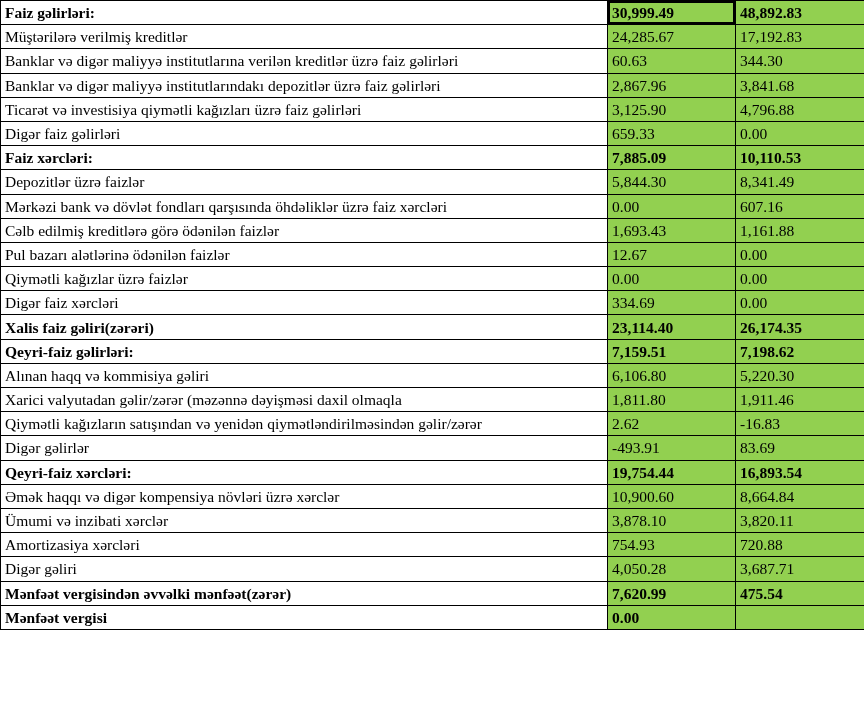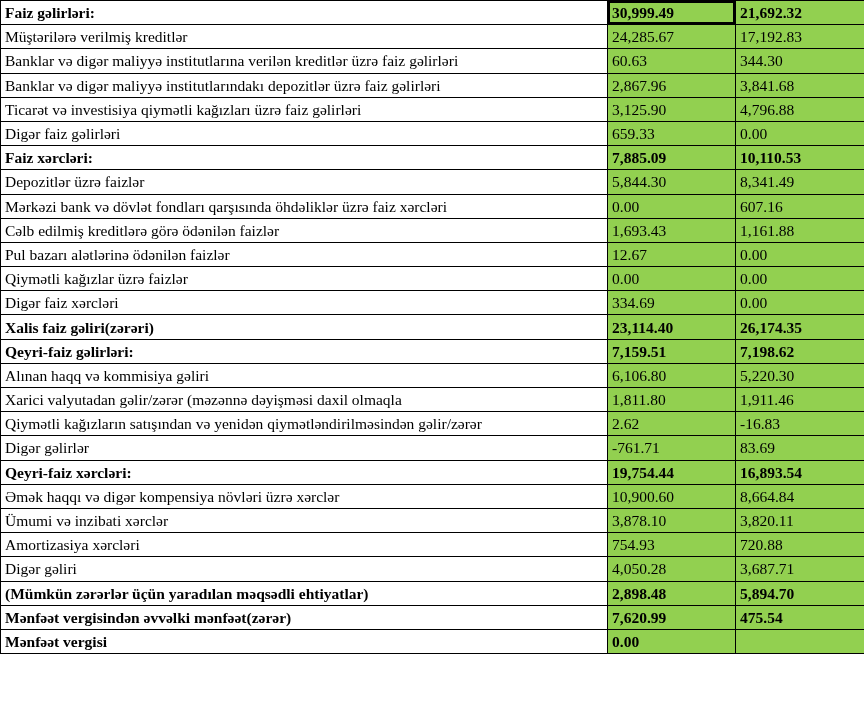--- a/index.html
+++ b/index.html
@@ -46,21 +46,21 @@
   <table>
     <colgroup>
       <col class="label-col">
       <col class="num-col1">
       <col class="num-col2">
     </colgroup>
     <tbody>
         <tr class="bold">
           <td class="label">Faiz gəlirləri:</td>
           <td class="num selected">30,999.49</td>
-          <td class="num">21,692.32</td>
+          <td class="num">48,892.83</td>
         </tr>
         <tr>
           <td class="label">Müştərilərə verilmiş kreditlər</td>
           <td class="num">24,285.67</td>
           <td class="num">17,192.83</td>
         </tr>
         <tr>
           <td class="label">Banklar və digər maliyyə institutlarına verilən kreditlər üzrə faiz gəlirləri</td>
           <td class="num">60.63</td>
           <td class="num">344.30</td>
@@ -135,21 +135,21 @@
           <td class="num">1,811.80</td>
           <td class="num">1,911.46</td>
         </tr>
         <tr>
           <td class="label">Qiymətli kağızların satışından və yenidən qiymətləndirilməsindən gəlir/zərər</td>
           <td class="num">2.62</td>
           <td class="num">-16.83</td>
         </tr>
         <tr>
           <td class="label">Digər gəlirlər</td>
-          <td class="num">-761.71</td>
+          <td class="num">-493.91</td>
           <td class="num">83.69</td>
         </tr>
         <tr class="bold">
           <td class="label">Qeyri-faiz xərcləri:</td>
           <td class="num">19,754.44</td>
           <td class="num">16,893.54</td>
         </tr>
         <tr>
           <td class="label">Əmək haqqı və digər kompensiya növləri üzrə xərclər</td>
           <td class="num">10,900.60</td>
@@ -164,25 +164,20 @@
           <td class="label">Amortizasiya xərcləri</td>
           <td class="num">754.93</td>
           <td class="num">720.88</td>
         </tr>
         <tr>
           <td class="label">Digər gəliri</td>
           <td class="num">4,050.28</td>
           <td class="num">3,687.71</td>
         </tr>
         <tr class="bold">
-          <td class="label">(Mümkün zərərlər üçün yaradılan məqsədli ehtiyatlar)</td>
-          <td class="num">2,898.48</td>
-          <td class="num">5,894.70</td>
-        </tr>
-        <tr class="bold">
           <td class="label">Mənfəət vergisindən əvvəlki mənfəət(zərər)</td>
           <td class="num">7,620.99</td>
           <td class="num">475.54</td>
         </tr>
         <tr class="bold">
           <td class="label">Mənfəət vergisi</td>
           <td class="num">0.00</td>
           <td class="num"></td>
         </tr>
       </tbody>

